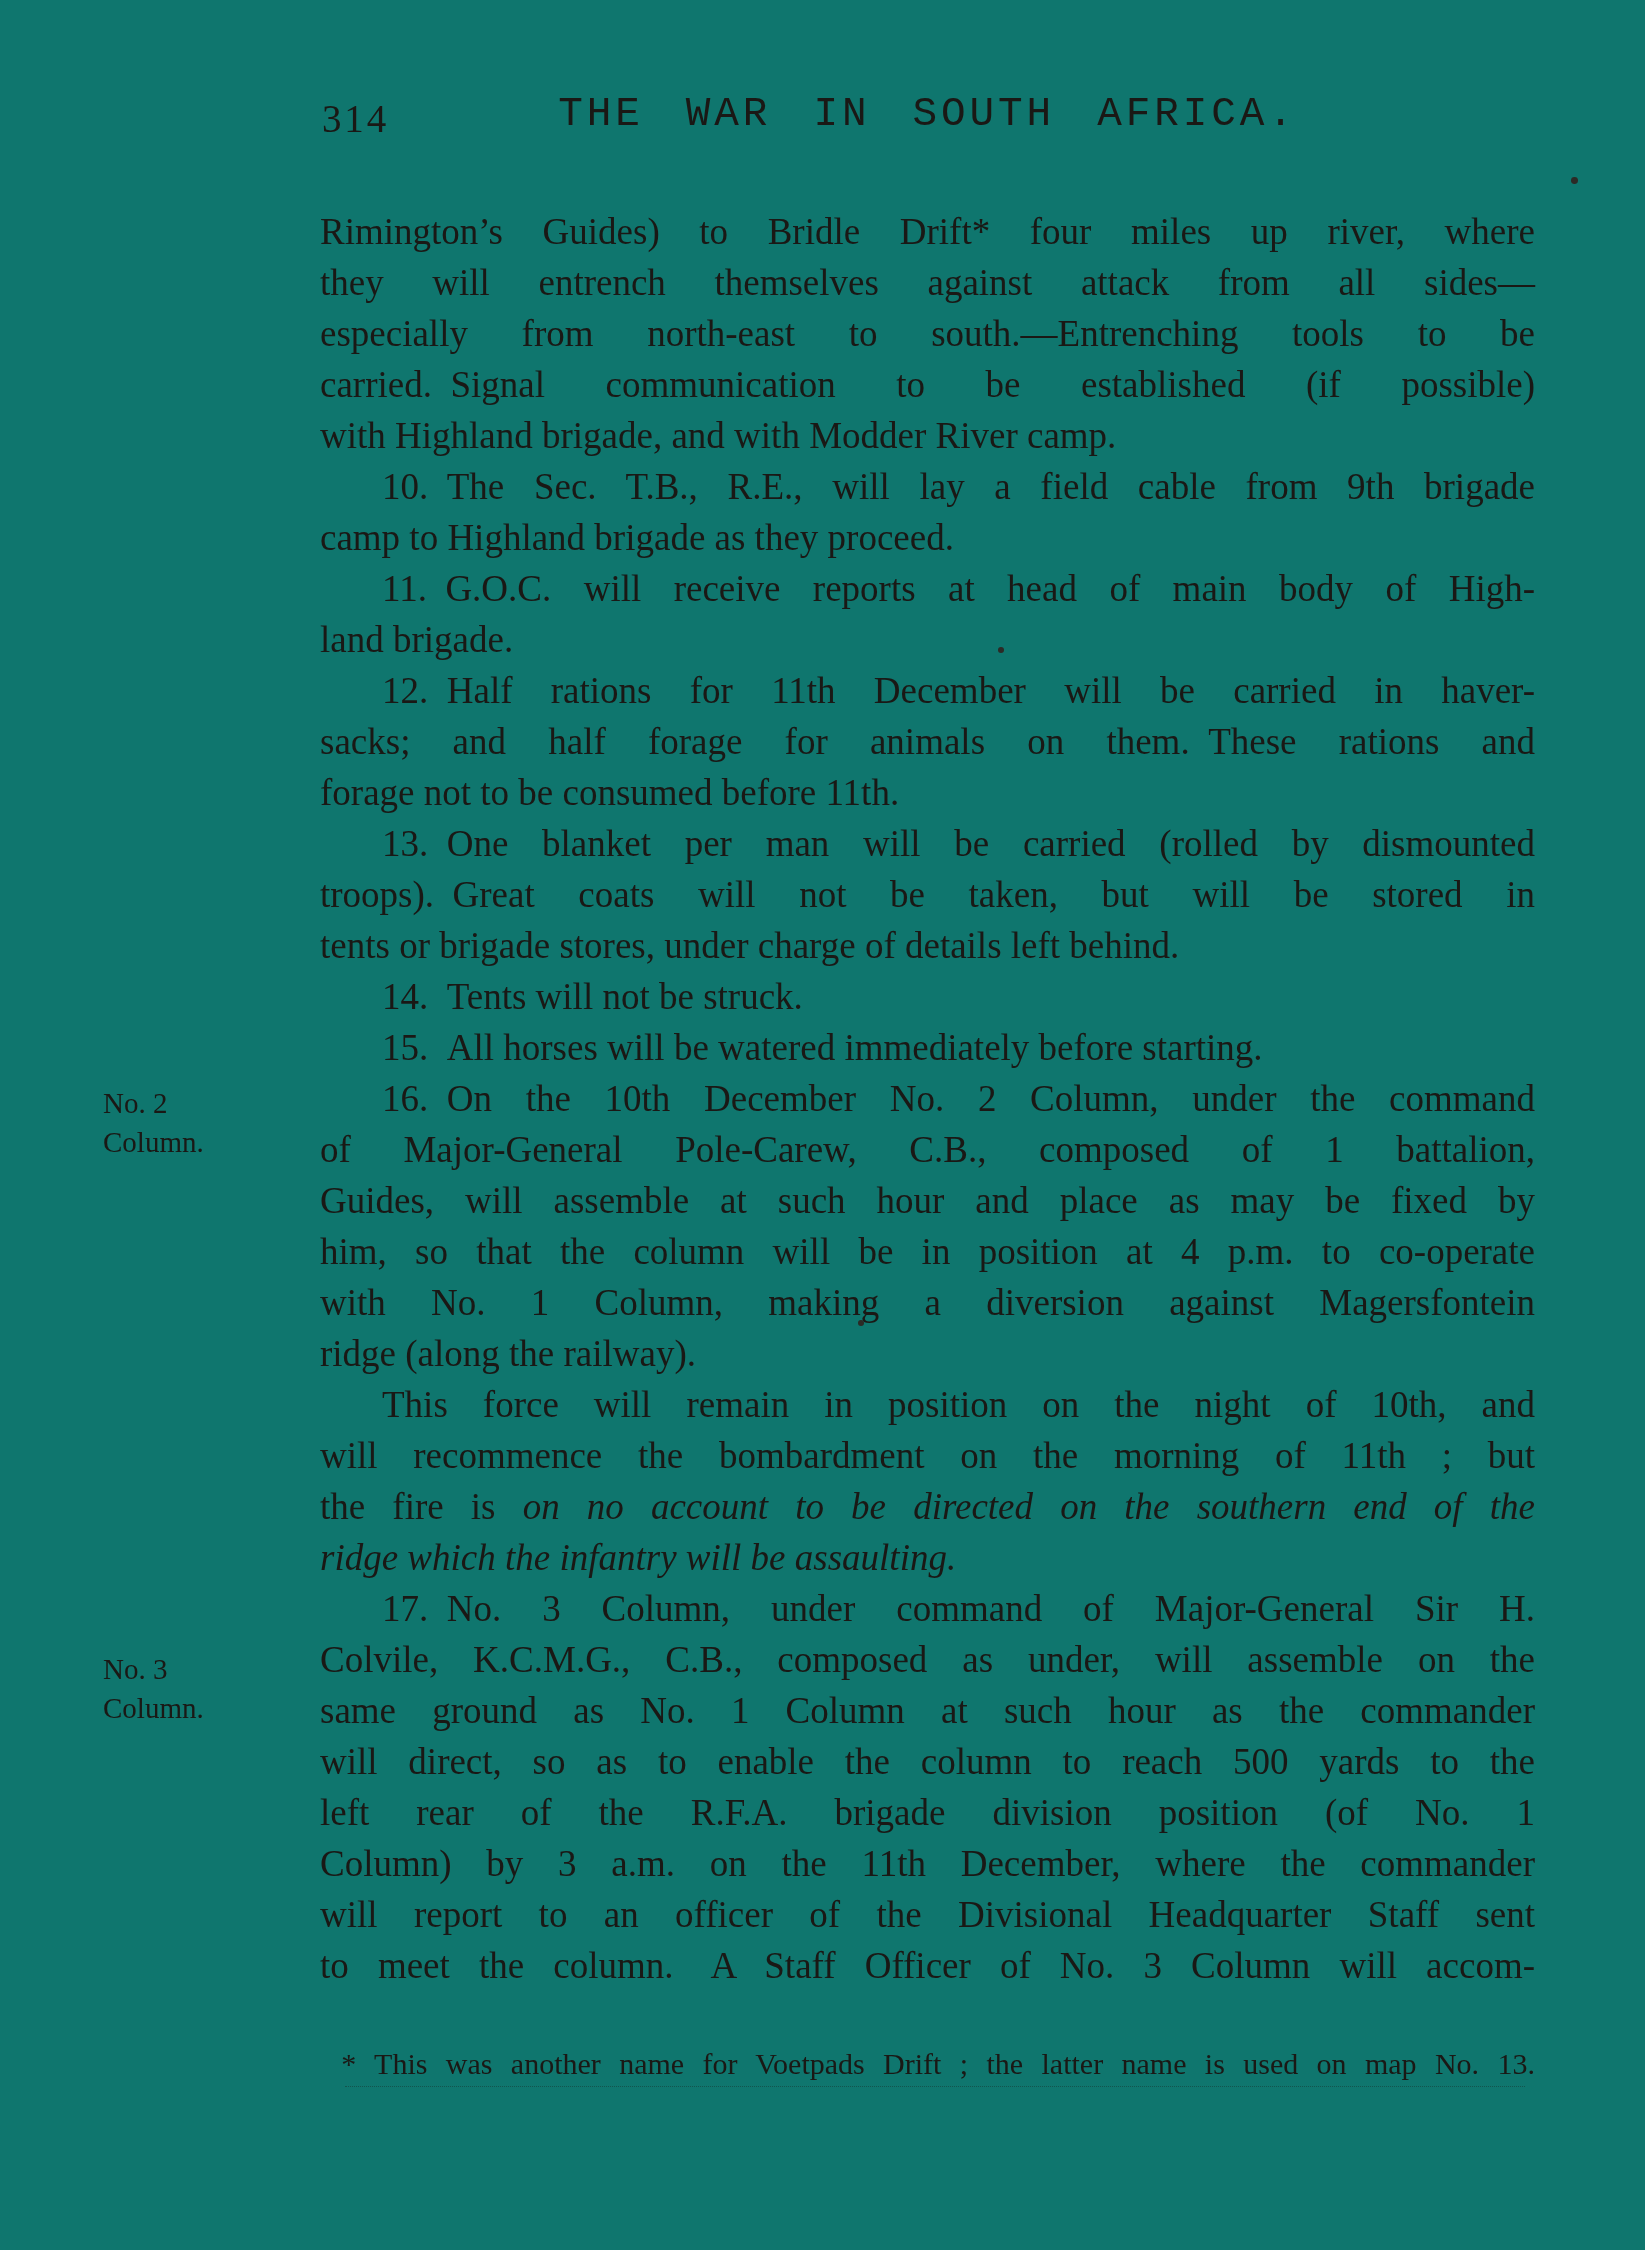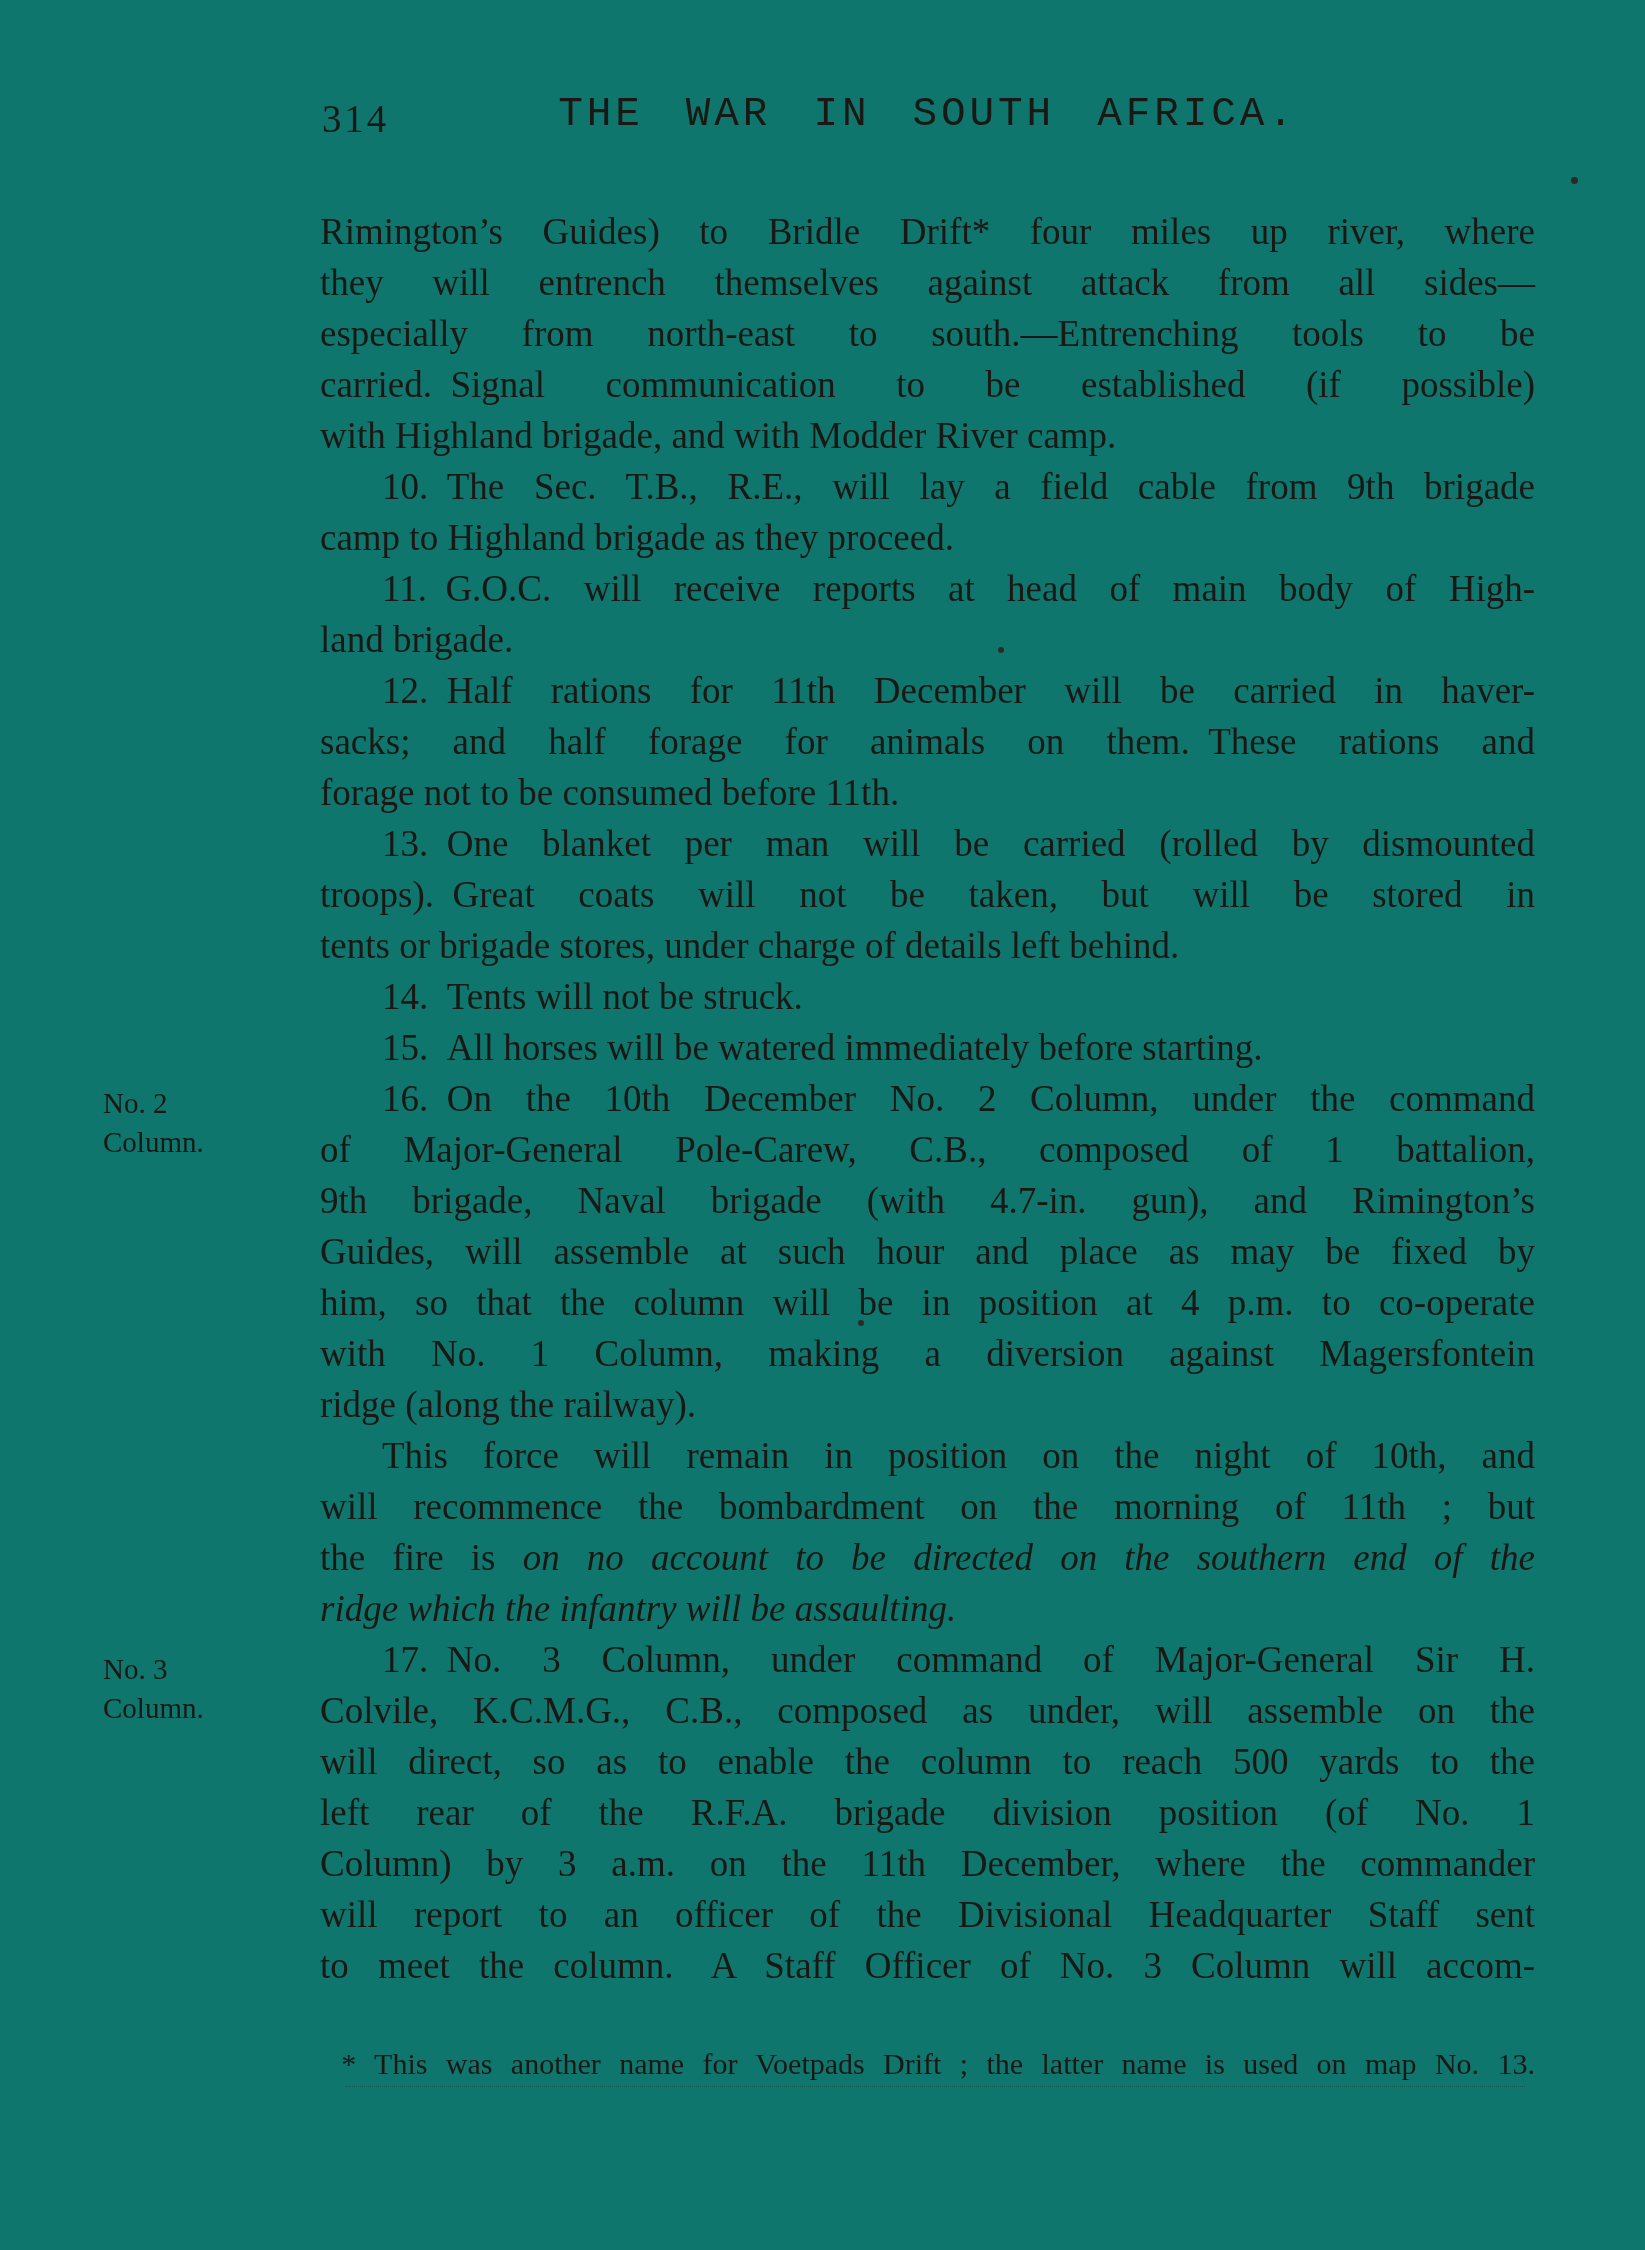--- a/index.html
+++ b/index.html
@@ -88,31 +88,31 @@
       <div class="line just ind"><span>12. Half rations for 11th December will be carried in haver-</span></div>
       <div class="line just"><span>sacks; and half forage for animals on them. These rations and</span></div>
       <div class="line"><span>forage not to be consumed before 11th.</span></div>
       <div class="line just ind"><span>13. One blanket per man will be carried (rolled by dismounted</span></div>
       <div class="line just"><span>troops). Great coats will not be taken, but will be stored in</span></div>
       <div class="line"><span>tents or brigade stores, under charge of details left behind.</span></div>
       <div class="line ind"><span>14. Tents will not be struck.</span></div>
       <div class="line ind"><span>15. All horses will be watered immediately before starting.</span></div>
       <div class="line just ind"><span>16. On the 10th December No. 2 Column, under the command</span></div>
       <div class="line just"><span>of Major-General Pole-Carew, C.B., composed of 1 battalion,</span></div>
-      <div class="line just"><span>9th brigade, Naval brigade (with 4.7-in. gun), and Rimington’s</span></div>
       <div class="line just"><span>Guides, will assemble at such hour and place as may be fixed by</span></div>
       <div class="line just"><span>him, so that the column will be in position at 4 p.m. to co-operate</span></div>
       <div class="line just"><span>with No. 1 Column, making a diversion against Magersfontein</span></div>
       <div class="line"><span>ridge (along the railway).</span></div>
       <div class="line just ind"><span>This force will remain in position on the night of 10th, and</span></div>
       <div class="line just"><span>will recommence the bombardment on the morning of 11th ; but</span></div>
       <div class="line just"><span>the fire is </span><span class="it">on no account to be directed on the southern end of the</span></div>
       <div class="line"><span class="it">ridge which the infantry will be assaulting.</span></div>
       <div class="line just ind"><span>17. No. 3 Column, under command of Major-General Sir H.</span></div>
       <div class="line just"><span>Colvile, K.C.M.G., C.B., composed as under, will assemble on the</span></div>
+      <div class="line just"><span>same ground as No. 1 Column at such hour as the commander</span></div>
       <div class="line just"><span>will direct, so as to enable the column to reach 500 yards to the</span></div>
       <div class="line just"><span>left rear of the R.F.A. brigade division position (of No. 1</span></div>
       <div class="line just"><span>Column) by 3 a.m. on the 11th December, where the commander</span></div>
       <div class="line just"><span>will report to an officer of the Divisional Headquarter Staff sent</span></div>
       <div class="line just"><span>to meet the column. A Staff Officer of No. 3 Column will accom-</span></div>
     </div>
 
   <div class="footnote">* This was another name for Voetpads Drift ; the latter name is used on map No. 13.</div>
   <div class="footnote-dots"></div>
 

